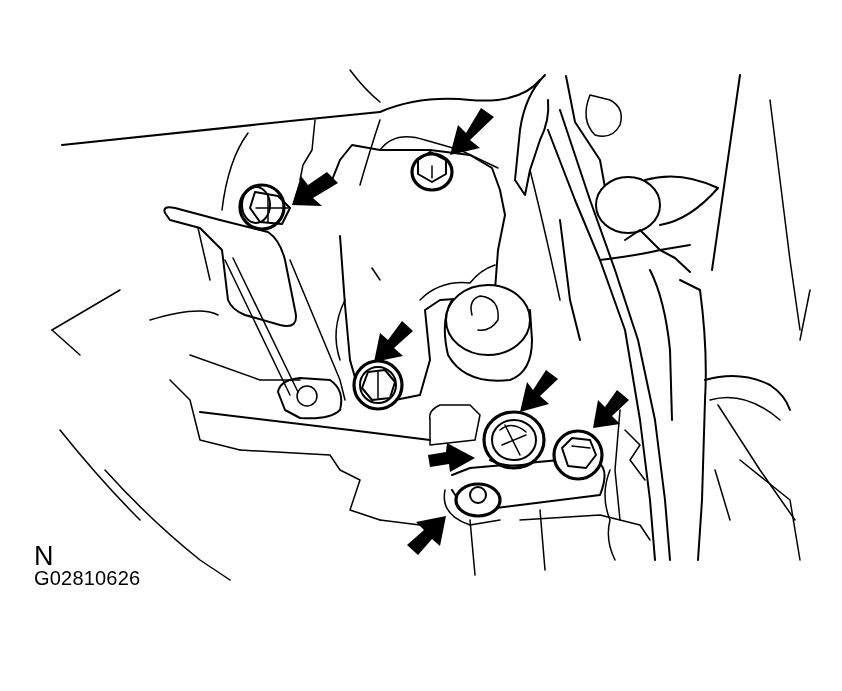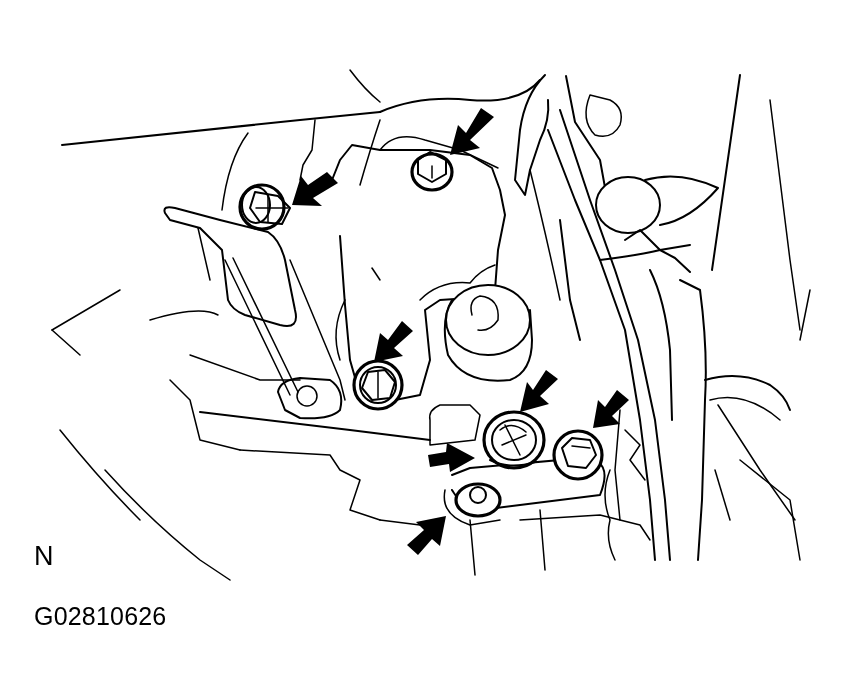--- a/index.html
+++ b/index.html
@@ -4,21 +4,21 @@
 <style>
   html, body { margin: 0; padding: 0; background: #ffffff; }
   body { width: 842px; height: 691px; position: relative; overflow: hidden; font-family: "Liberation Sans", sans-serif; }
   #drawing { position: absolute; left: 0; top: 0; width: 842px; height: 691px; }
   .ln { fill: none; stroke: #000; stroke-width: 2; stroke-linecap: round; stroke-linejoin: round; }
   .ln-thin { fill: none; stroke: #000; stroke-width: 1.5; stroke-linecap: round; stroke-linejoin: round; }
   .ln-bold { fill: none; stroke: #000; stroke-width: 3.2; stroke-linecap: round; stroke-linejoin: round; }
   .fillw { fill: #fff; }
   .arrow { fill: #000; stroke: none; }
   .label-n { position: absolute; left: 34px; top: 543px; font-size: 27px; color: #000; line-height: 1; }
-  .label-code { position: absolute; left: 34px; top: 604px; font-size: 25px; color: #000; line-height: 1; letter-spacing: 0.2px; }
+  .label-code { position: absolute; left: 34px; top: 568px; font-size: 20px; color: #000; line-height: 1; letter-spacing: 0.2px; }
 </style>
 </head>
 <body>
 
 <svg id="drawing" viewBox="0 0 842 691" xmlns="http://www.w3.org/2000/svg">
 
   <g>
     <path class="ln" d="M62 145 L300 120 L380 112"></path>
     <path class="ln" d="M380 112 Q420 95 470 100 Q520 104 540 80"></path>
     <path class="ln-thin" d="M350 70 Q365 90 380 102"></path>

